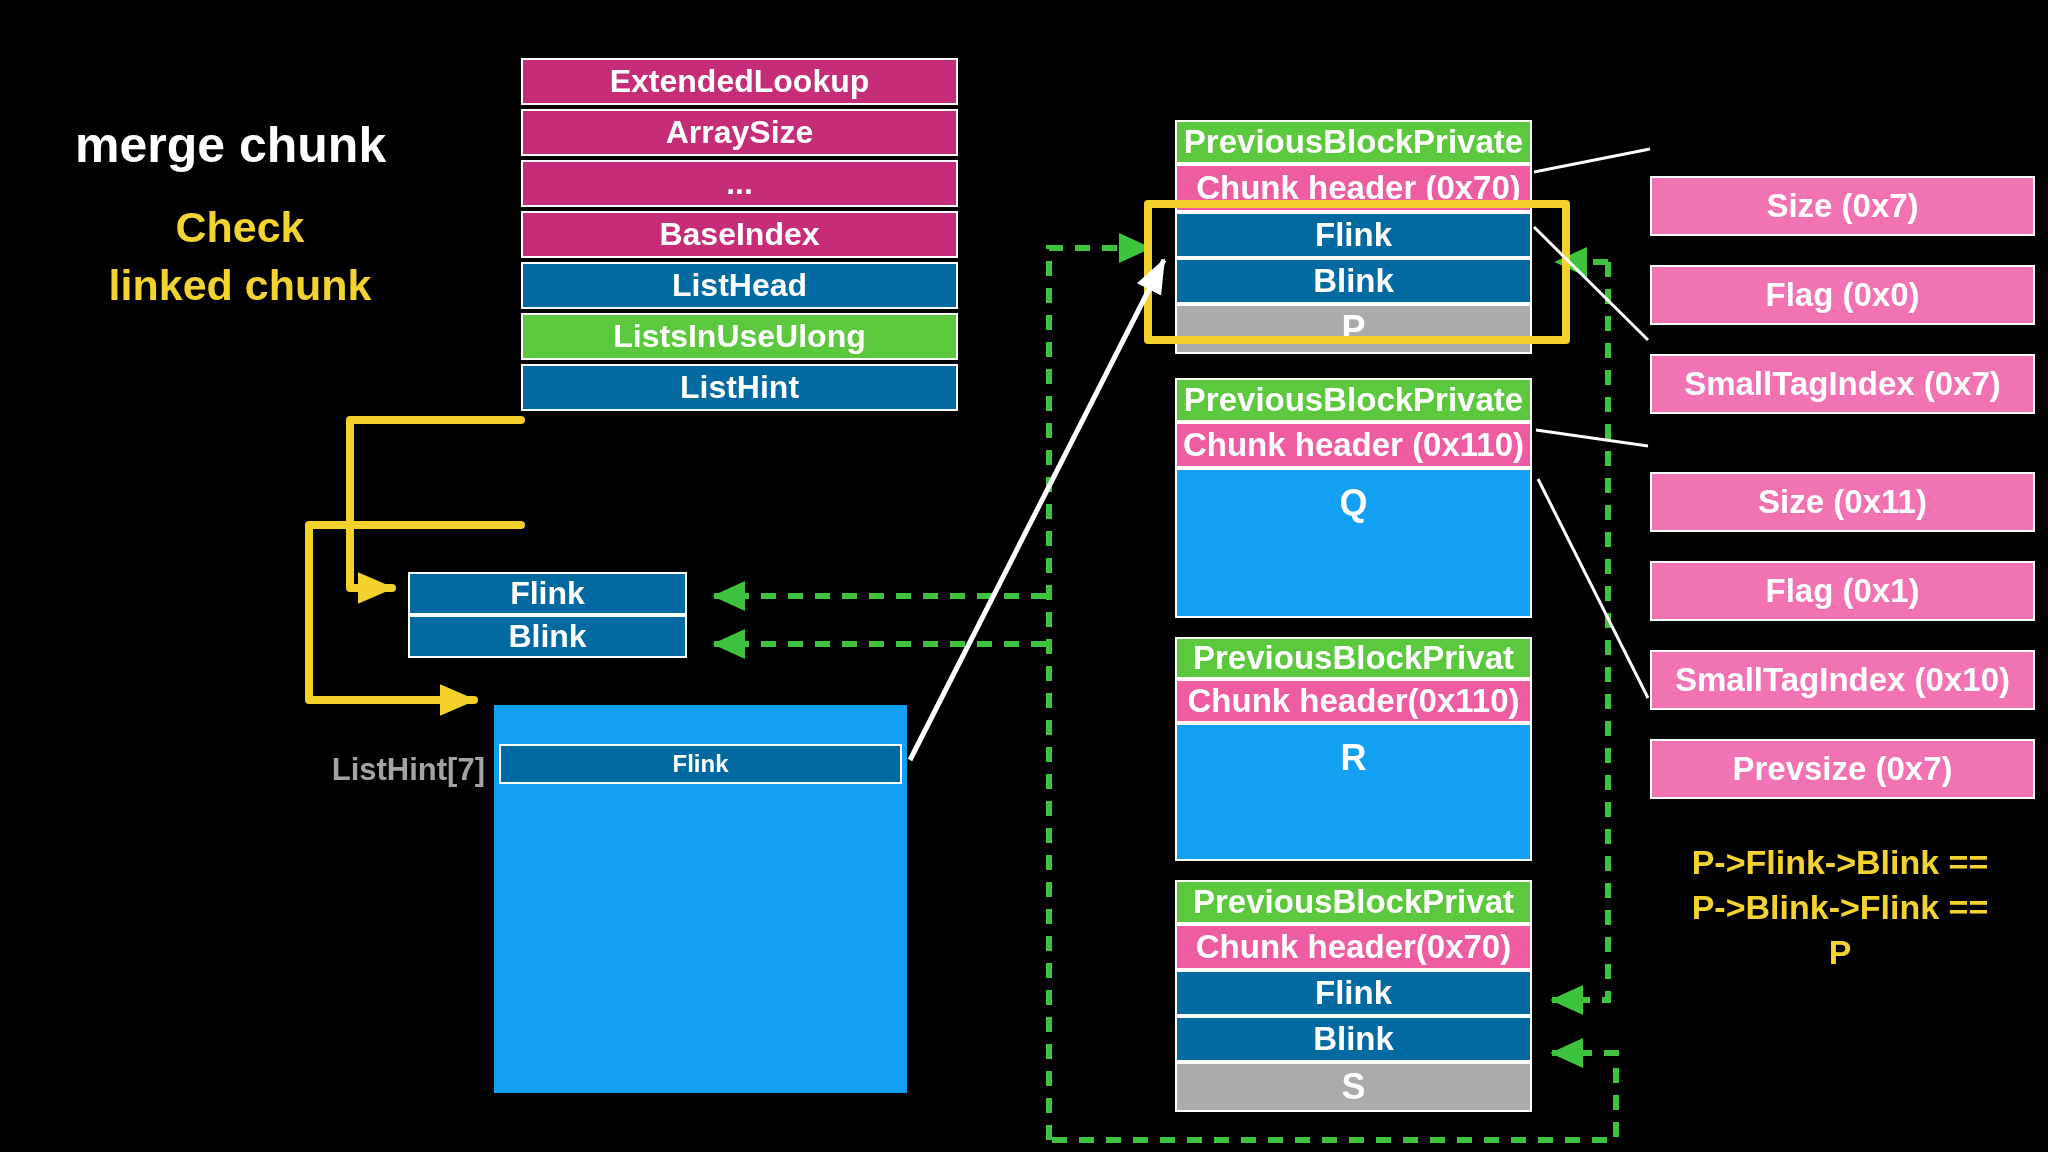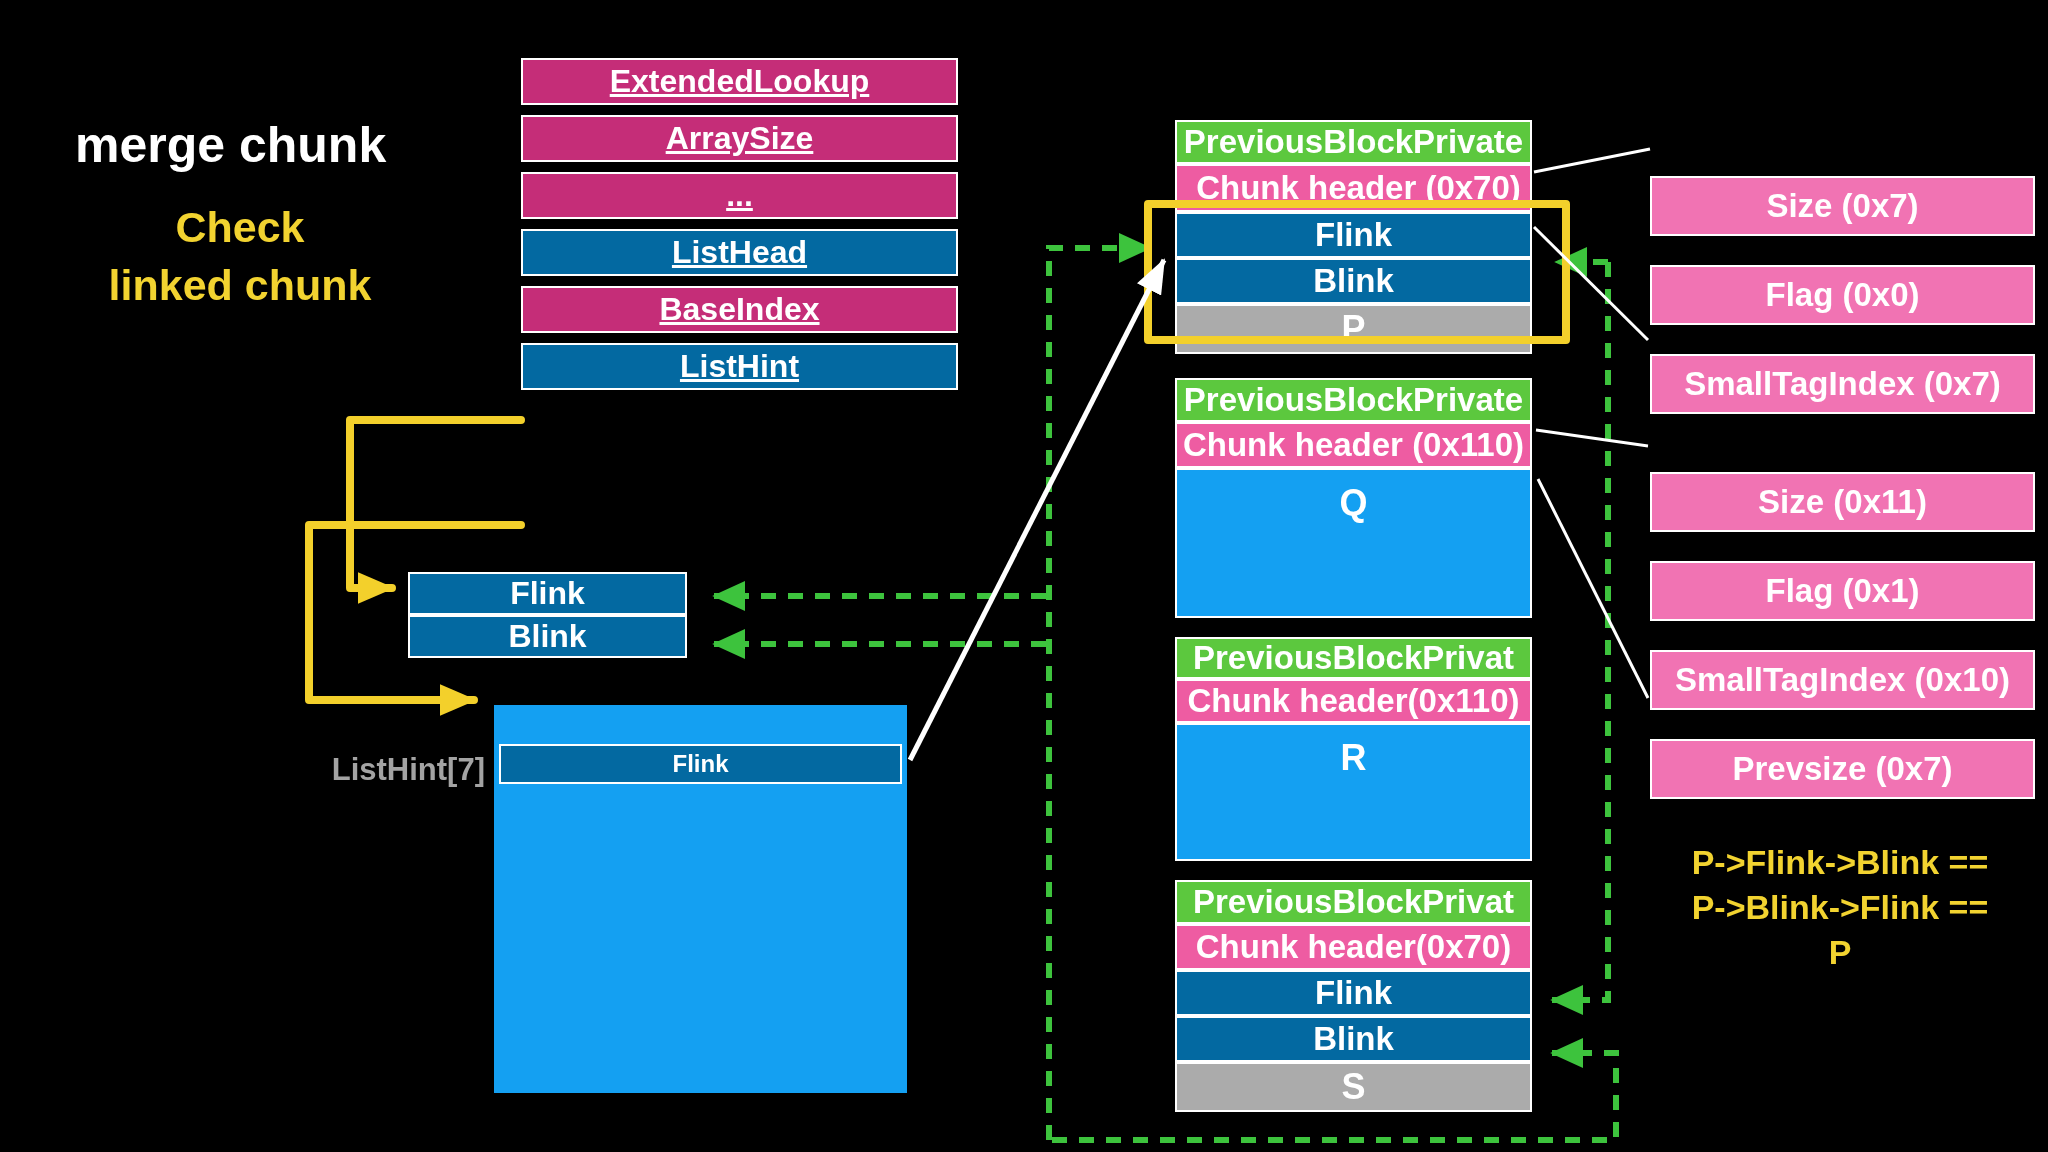--- a/index.html
+++ b/index.html
@@ -12,21 +12,21 @@
   .c-magenta{background:#c52d78;}
   .c-pink{background:#ee5ca2;}
   .c-lightpink{background:#f173b3;margin-top:29px;}
   .c-orange{background:#0369a1;}
   .c-green{background:#5cc83e;}
   .c-blue{background:#14a0f2;}
   .c-gray{background:#ababab;}
 
   
   #heap-table{left:521px;top:58px;width:437px;}
-  #heap-table .row{height:47px;margin-bottom:10px;font-size:32px;text-decoration:underline;}
+  #heap-table .row{height:47px;margin-bottom:4px;font-size:32px;}
 
   
   #free-entry{left:408px;top:572px;width:279px;}
   #free-entry .row{height:43px;font-size:32px;}
 
   
   #bucket{left:494px;top:705px;width:413px;height:388px;background:#14a0f2;}
   #bucket-flink{left:499px;top:744px;width:403px;height:40px;font-size:24px;}
   #bucket-label{left:280px;top:752px;width:205px;text-align:right;color:#a3a3a3;font-size:31px;}
 
@@ -62,22 +62,23 @@
   <div id="title" class="abs">merge chunk</div>
   <div id="subtitle" class="abs">
     <div>Check</div>
     <div>linked chunk</div>
   </div>
 
   <div id="heap-table" class="abs">
     <div class="row c-magenta">ExtendedLookup</div>
     <div class="row c-magenta">ArraySize</div>
     <div class="row c-magenta">...</div>
+    <div class="row c-magenta">BaseIndex</div>
     <div class="row c-orange">ListHead</div>
-    <div class="row c-magenta">BaseIndex</div>
+    <div class="row c-green">ListsInUseUlong</div>
     <div class="row c-orange">ListHint</div>
   </div>
 
   <div id="free-entry" class="abs">
     <div class="row c-orange">Flink</div>
     <div class="row c-orange">Blink</div>
   </div>
 
   <div id="bucket-label" class="abs">ListHint[7]</div>
   <div id="bucket" class="abs"></div>

